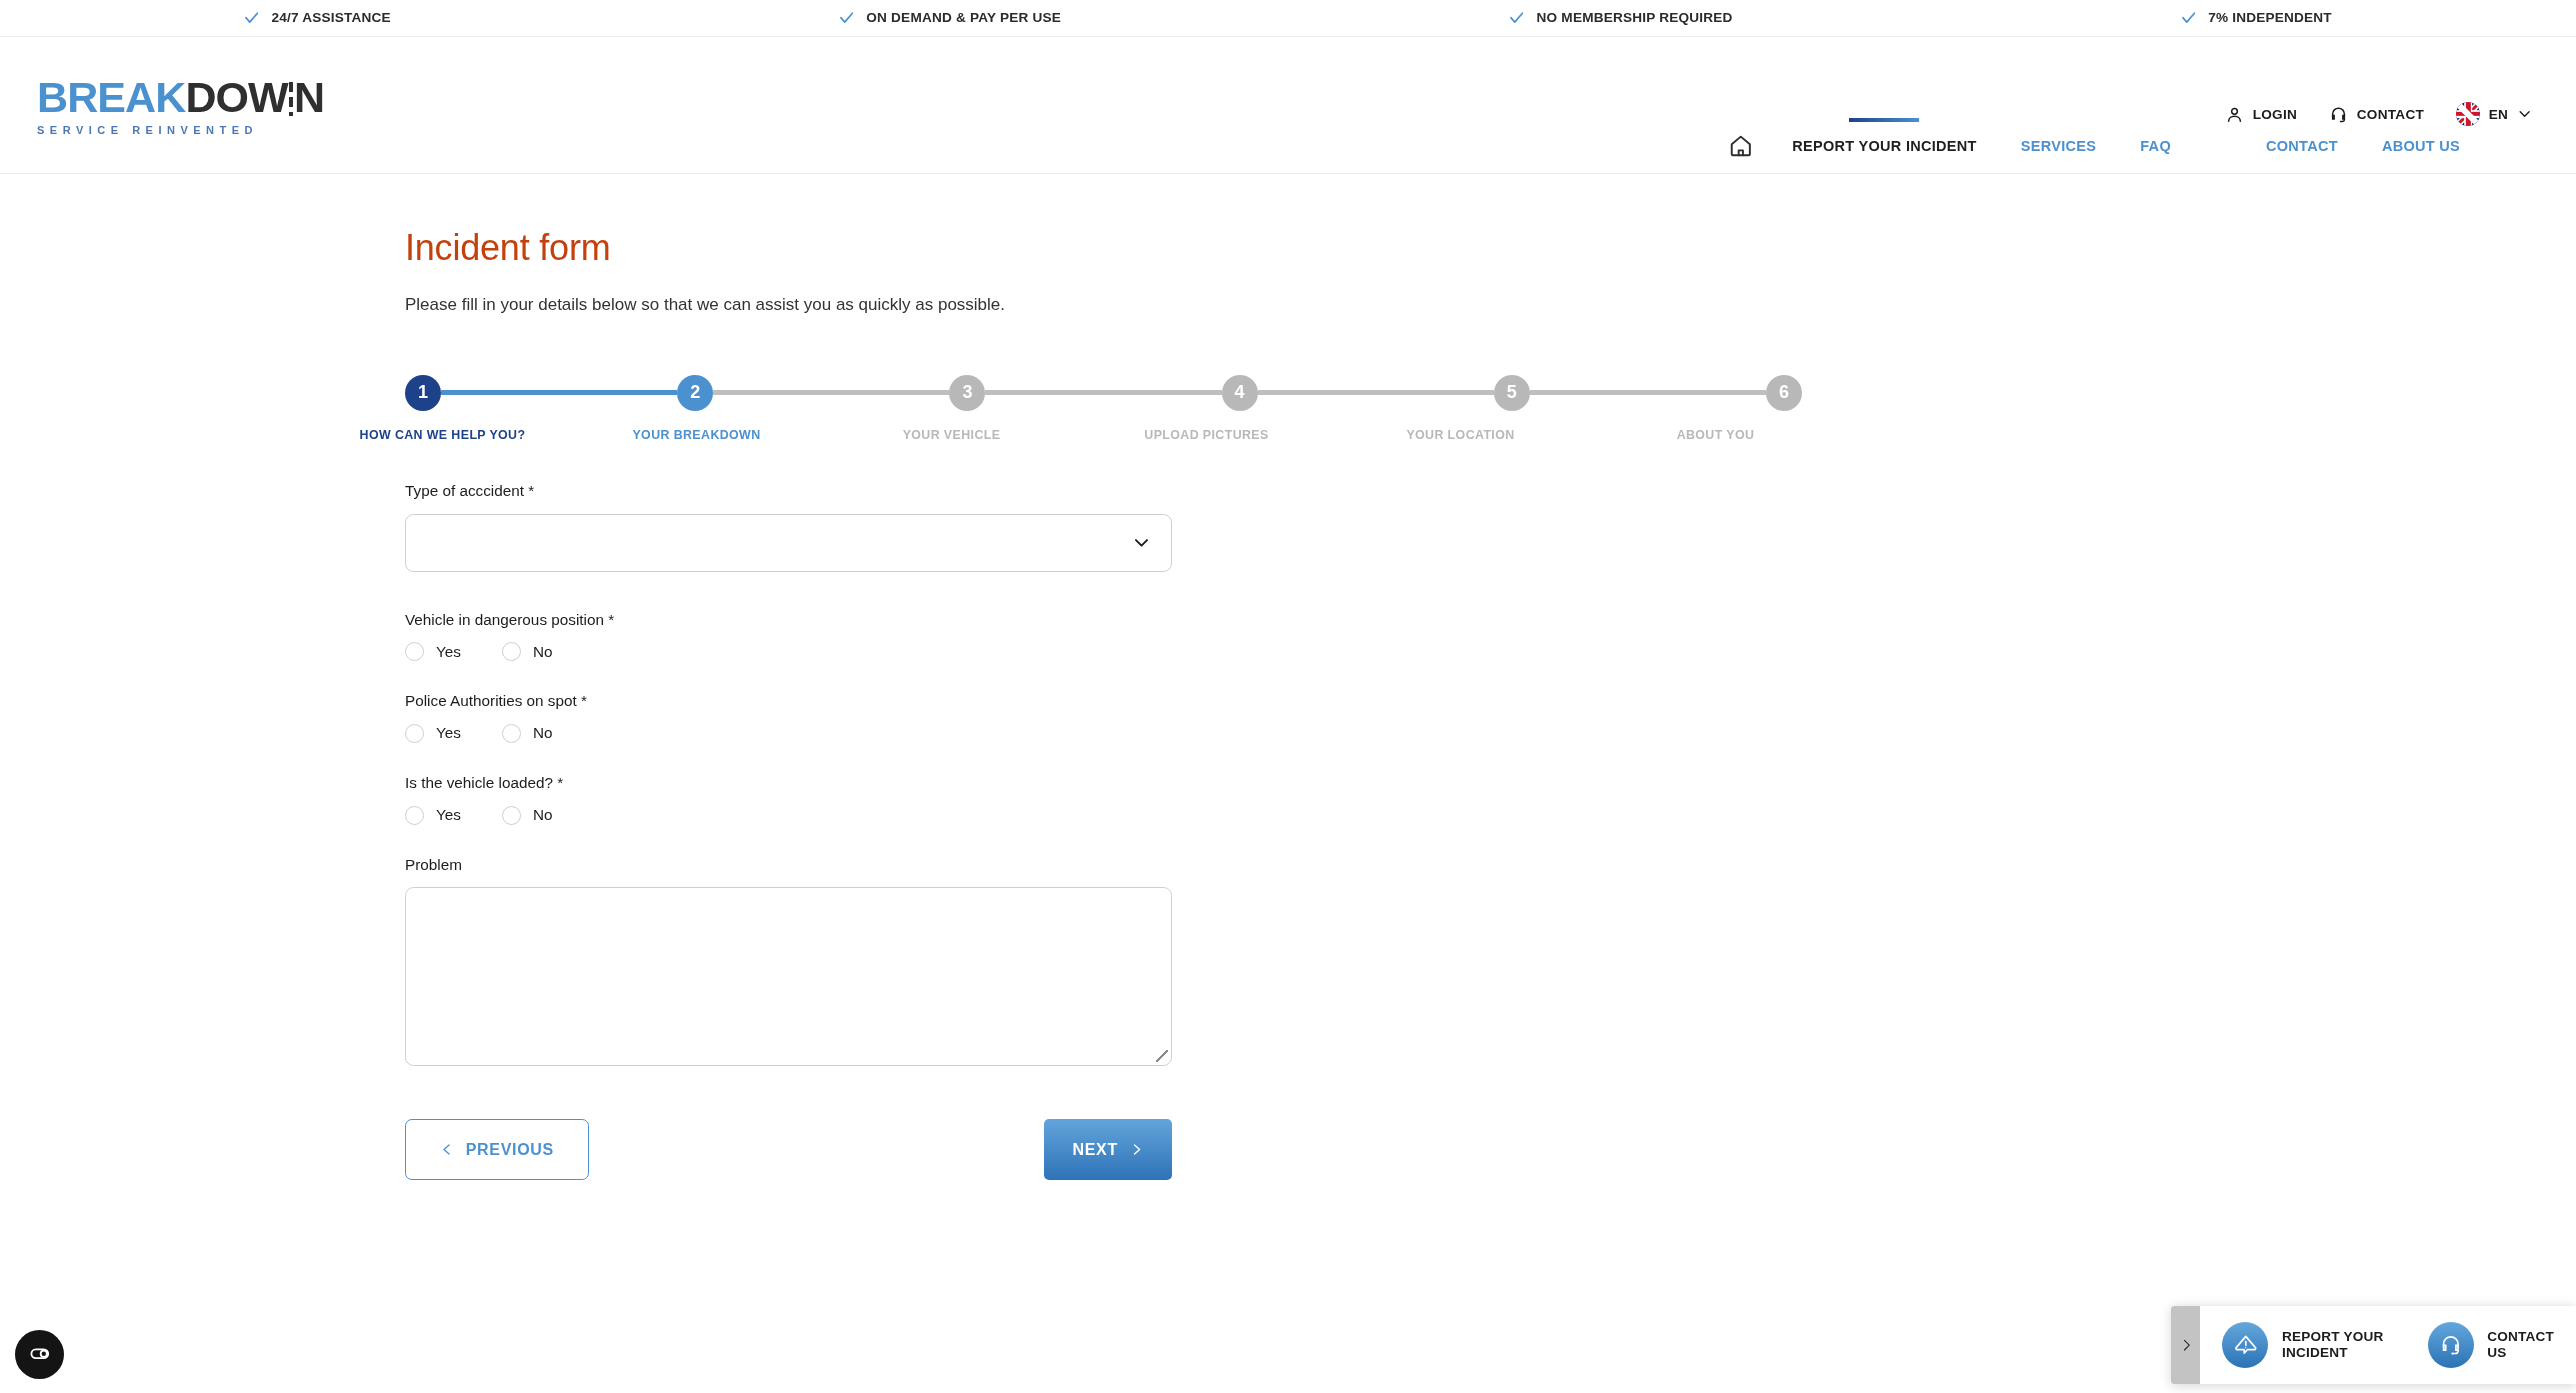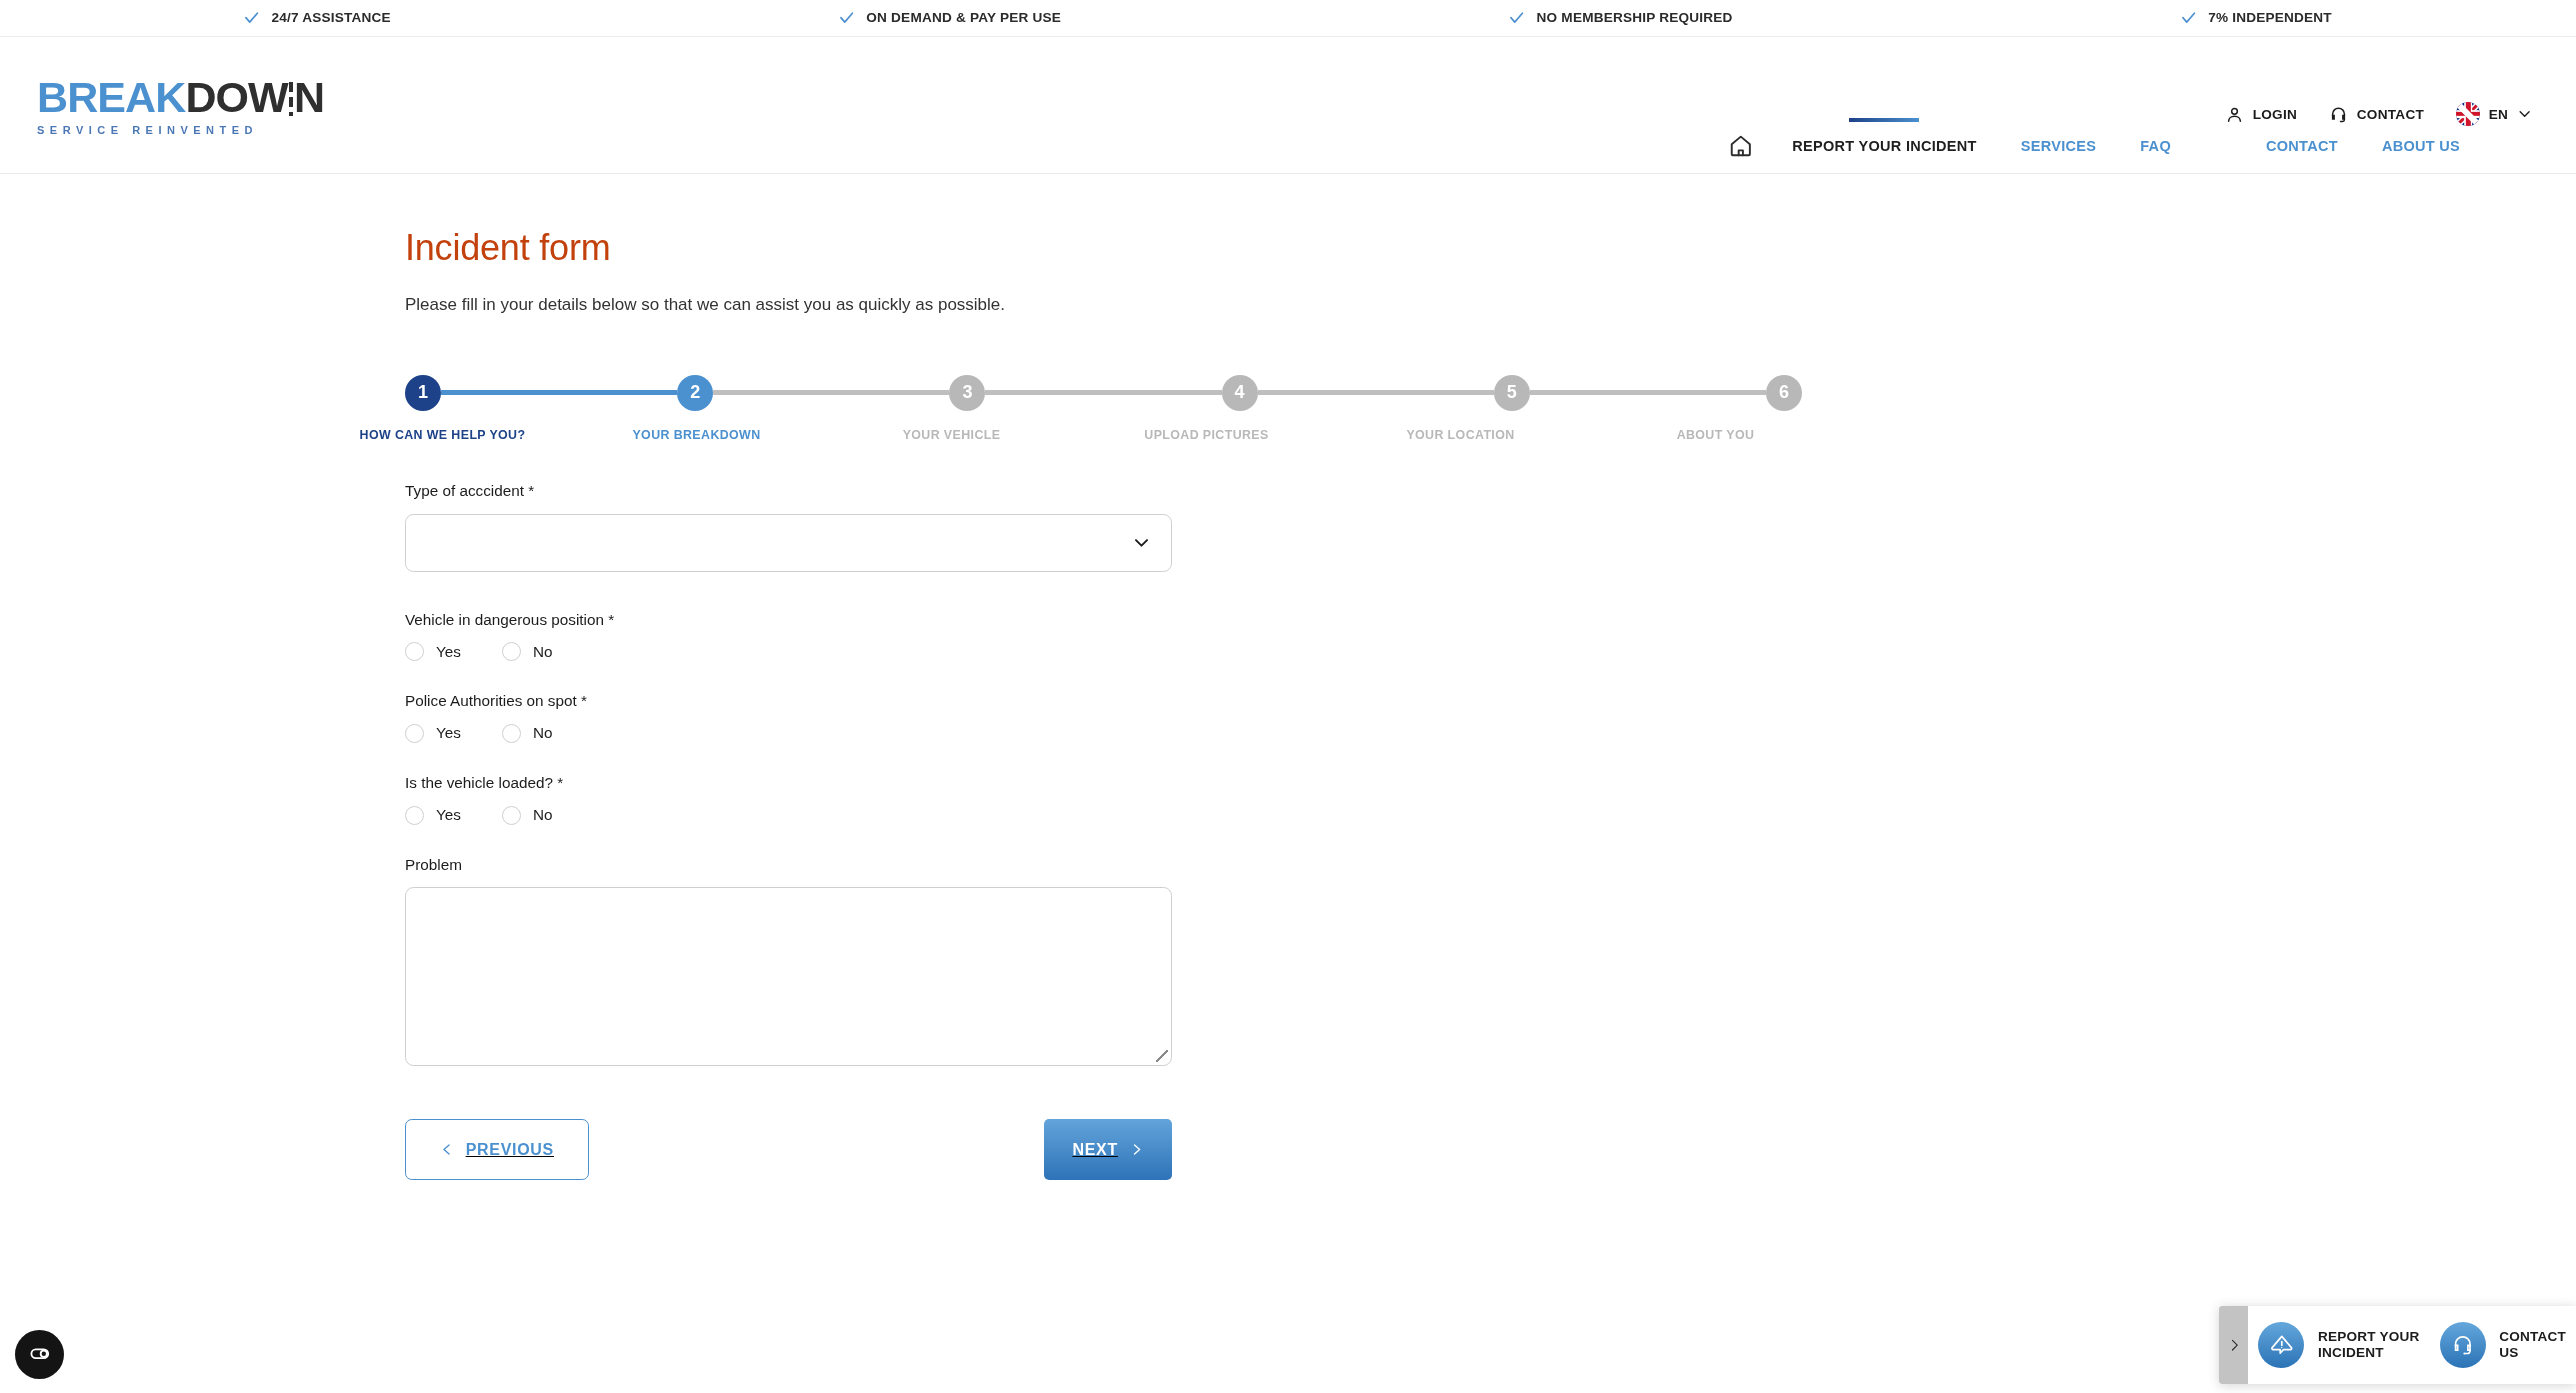--- a/index.html
+++ b/index.html
@@ -297,21 +297,20 @@
       linear-gradient(135deg, transparent 0 45%, #8a8a8a 45% 55%, transparent 55% 100%);
   }
 
   
   .btn-row {
     margin-top: 53px;
     width: 767px;
     display: flex;
     align-items: flex-start;
     justify-content: space-between;
-    text-decoration: underline;
   }
   .btn {
     display: inline-flex;
     align-items: center;
     justify-content: center;
     gap: 12px;
     cursor: pointer;
     font-weight: 700;
     letter-spacing: 0.7px;
   }
@@ -365,21 +364,21 @@
     background: #c3c3c3;
     display: flex;
     align-items: center;
     justify-content: center;
     cursor: pointer;
   }
   .fw-item {
     display: flex;
     align-items: center;
     gap: 13.6px;
-    padding: 0 10px;
+    padding: 0 22px;
     cursor: pointer;
   }
   .fw-circle {
     width: 46px; height: 46px;
     border-radius: 50%;
     background: linear-gradient(180deg, #64a7dc 0%, #2b73b6 100%);
     display: flex;
     align-items: center;
     justify-content: center;
     flex: 0 0 46px;

